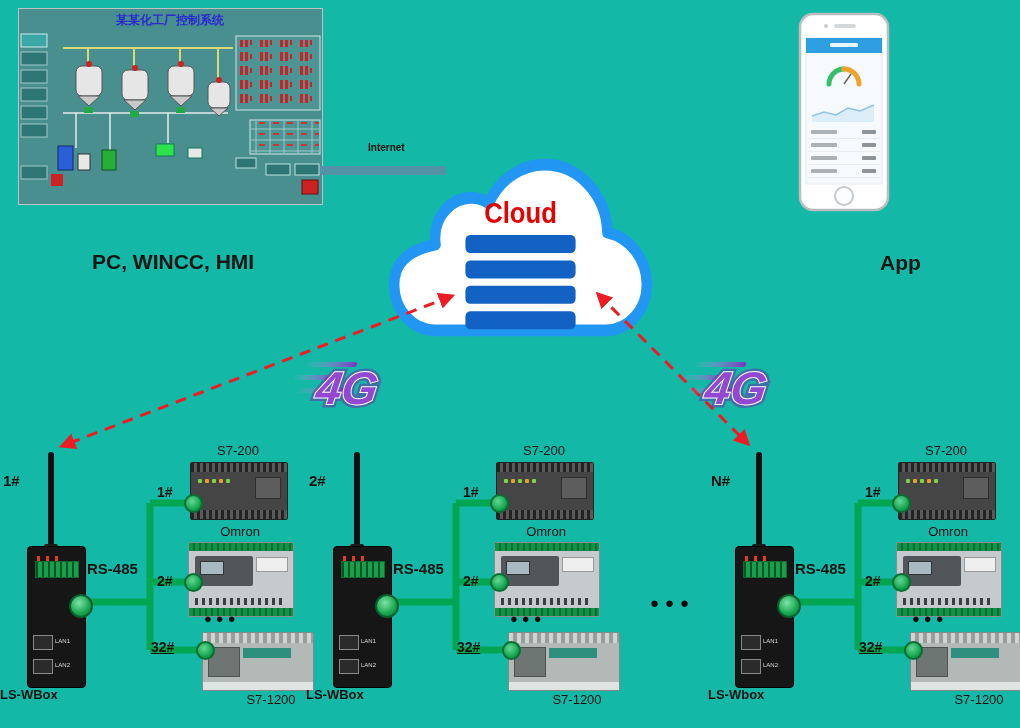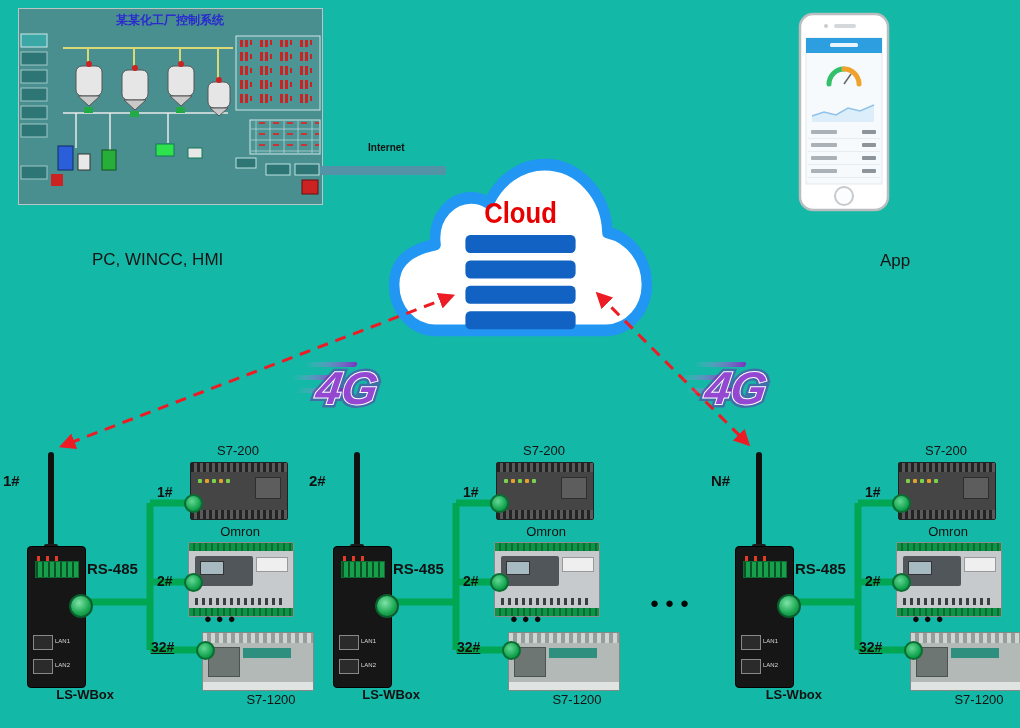--- a/index.html
+++ b/index.html
@@ -1,20 +1,20 @@
 <!DOCTYPE html>
 <html><head>
 <meta charset="utf-8">
 <style>
   html,body{margin:0;padding:0;background:#fff;}
   .canvas{position:relative;width:1020px;height:728px;background:#14b8a6;overflow:hidden;
           font-family:"Liberation Sans","DejaVu Sans",sans-serif;color:#111;}
 
   
-  .caption{position:absolute;font-weight:normal;font-size:17px;color:#141414;}
+  .caption{position:absolute;font-weight:bold;font-size:21px;color:#141414;}
   .internet-label{position:absolute;left:338px;top:142px;font-weight:bold;font-size:10px;color:#111;margin-left:30px;}
   .big-dots{position:absolute;left:650px;top:594px;font-weight:bold;font-size:15px;letter-spacing:6px;color:#050505;}
 
   
   .scada{position:absolute;left:18px;top:8px;width:305px;height:197px;}
   .scada svg{display:block;}
 
   
   .cloud{position:absolute;left:378px;top:130px;width:285px;height:212px;z-index:2;}
 
@@ -41,21 +41,21 @@
   .ticks{position:absolute;left:9px;top:3px;}
   .ticks span{display:inline-block;width:3px;height:8px;background:#e23b28;margin-right:6px;}
   .term{position:absolute;left:7px;top:14px;width:42px;height:15px;background:#17a04c;border:1px solid #0b6b31;
         background-image:repeating-linear-gradient(90deg,rgba(0,0,0,.5) 0 2px,transparent 2px 6px);}
   .port{position:absolute;left:41px;top:47px;width:20px;height:20px;border-radius:50%;
         background:radial-gradient(circle at 40% 35%,#7fe3a8,#18a54f 60%,#0b7a39);border:2px solid #0a5f2e;}
   .lan{position:absolute;left:5px;width:18px;height:13px;background:#2b2b2b;border:1px solid #888;}
   .lan1{top:88px;} .lan2{top:112px;}
   .lan-label{position:absolute;left:27px;font-size:6px;color:#ddd;}
   .l1{top:91px;} .l2{top:115px;}
-  .gw-label{position:absolute;left:0;top:247px;width:114px;text-align:right;font-weight:bold;font-size:13px;}
+  .gw-label{position:absolute;left:0;top:247px;width:114px;text-align:left;font-weight:bold;font-size:13px;}
   .bus-label{position:absolute;left:87px;top:120px;font-weight:bold;font-size:15px;}
 
   .plc{position:absolute;border-radius:2px;}
   .s7200{left:190px;top:22px;width:96px;height:56px;background:#454545;border:1px solid #222;}
   .s7200 .st,.s7200 .sb{position:absolute;left:0;right:0;height:9px;background:repeating-linear-gradient(90deg,#232323 0 3px,#5a5a5a 3px 6px);}
   .s7200 .st{top:0;} .s7200 .sb{bottom:0;}
   .s7200 .leds{position:absolute;left:7px;top:16px;display:flex;gap:3px;}
   .s7200 .leds span{width:4px;height:4px;background:#7ad24a;border-radius:1px;}
   .s7200 .leds span:nth-child(2n){background:#e0a12f;}
   .s7200 .block{position:absolute;right:6px;top:14px;width:24px;height:20px;background:#5d5d5d;border:1px solid #2e2e2e;}

